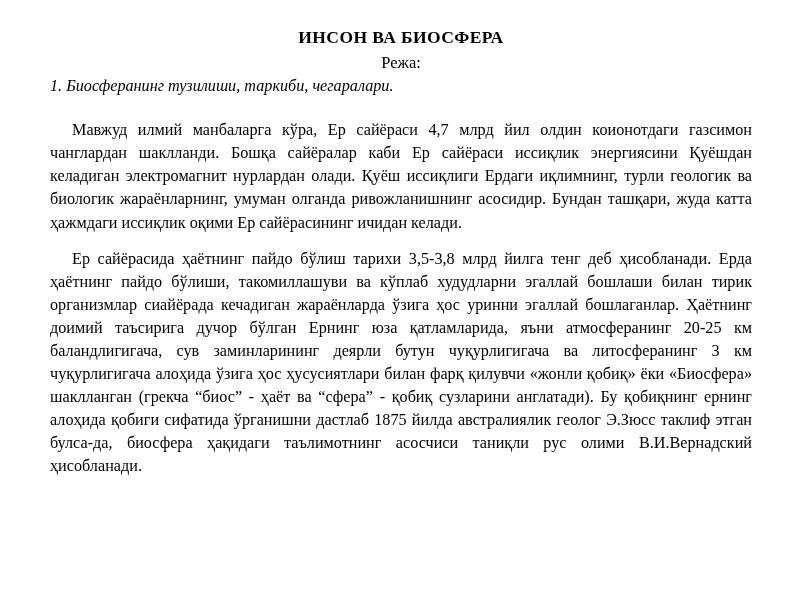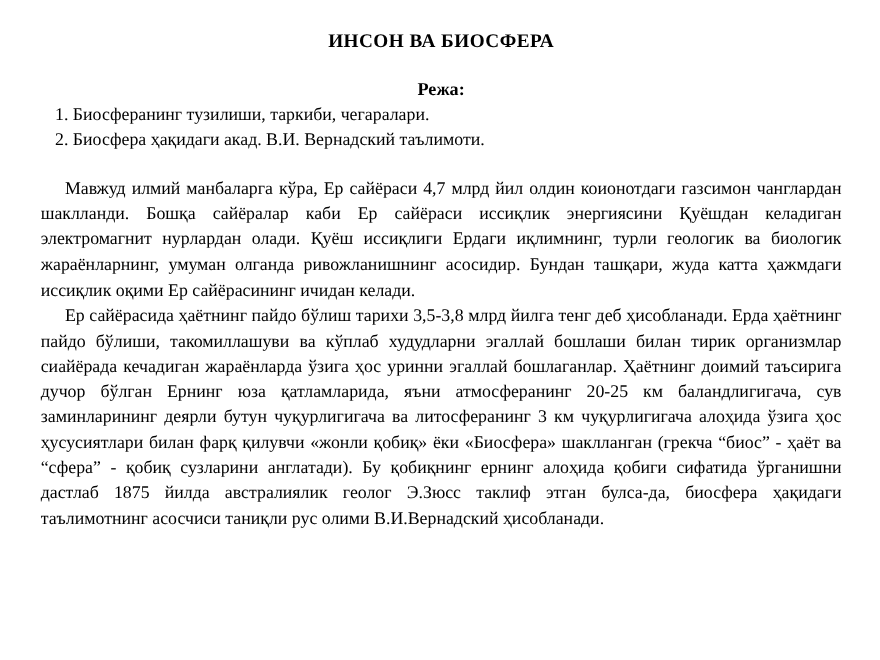--- a/index.html
+++ b/index.html
@@ -21,51 +21,52 @@
     height: 600px;
     box-sizing: border-box;
     padding: 26px 35px 0 37px;
   }
 
   .doc-title {
     text-align: center;
     font-size: 17.5px;
     font-weight: bold;
     letter-spacing: 0.4px;
-    margin: 0 0 21px 0;
+    margin: 0 0 3px 0;
     line-height: 1.3;
   }
 
   .plan-heading {
     text-align: center;
     font-size: 16.5px;
-    font-weight: bold;
+    font-weight: normal;
     margin: 0 0 2px 0;
     line-height: 1.3;
   }
 
   .plan-list {
     list-style: none;
     margin: 0;
     padding: 0;
+    font-style: italic;
   }
 
   .plan-list li {
     font-size: 16.2px;
     line-height: 1.42;
     padding-left: 13px;
     white-space: nowrap;
   }
 
   .body-block {
     margin-top: 21px;
   }
 
   p.para {
-    margin: 0;
+    margin: 13px;
     font-size: 16.2px;
     line-height: 1.425;
     text-align: justify;
     text-indent: 22px;
     hyphens: none;
   }
 
   p.para.deep-indent {
     text-indent: 82px;
   }
@@ -84,21 +85,20 @@
 <body>
 
 <div class="page">
 
   <h1 class="doc-title">ИНСОН ВА БИОСФЕРА</h1>
 
   <div class="plan-heading">Режа:</div>
 
   <ul class="plan-list">
     <li>1. Биосферанинг тузилиши, таркиби, чегаралари.</li>
-    <li>2. Биосфера ҳақидаги акад. В.И. Вернадский таълимоти.</li>
   </ul>
 
   <div class="body-block">
 
     <p class="para last-line-full">Мавжуд илмий манбаларга кўра, Ер сайёраси 4,7 млрд йил олдин коионотдаги газсимон чанглардан шаклланди. Бошқа сайёралар каби Ер сайёраси иссиқлик энергиясини Қуёшдан келадиган электромагнит нурлардан олади. Қуёш иссиқлиги Ердаги иқлимнинг, турли геологик ва биологик жараёнларнинг, умуман олганда ривожланишнинг асосидир. Бундан ташқари, жуда катта ҳажмдаги иссиқлик оқими Ер сайёрасининг ичидан келади.</p>
 
 
     <p class="para last-line-full">Ер сайёрасида ҳаётнинг пайдо бўлиш тарихи 3,5-3,8 млрд йилга тенг деб ҳисобланади. Ерда ҳаётнинг пайдо бўлиши, такомиллашуви ва кўплаб худудларни эгаллай бошлаши билан тирик организмлар сиайёрада кечадиган жараёнларда ўзига ҳос уринни эгаллай бошлаганлар. Ҳаётнинг доимий таъсирига дучор бўлган Ернинг юза қатламларида, яъни атмосферанинг 20-25 км баландлигигача, сув заминларининг деярли бутун чуқурлигигача ва литосферанинг 3 км чуқурлигигача алоҳида ўзига ҳос ҳусусиятлари билан фарқ қилувчи «жонли қобиқ» ёки «Биосфера» шаклланган (грекча “биос” - ҳаёт ва “сфера” - қобиқ сузларини англатади). Бу қобиқнинг ернинг алоҳида қобиги сифатида ўрганишни дастлаб 1875 йилда австралиялик геолог Э.Зюсс таклиф этган булса-да, биосфера ҳақидаги таълимотнинг асосчиси таниқли рус олими В.И.Вернадский ҳисобланади.</p>
 
   </div>

